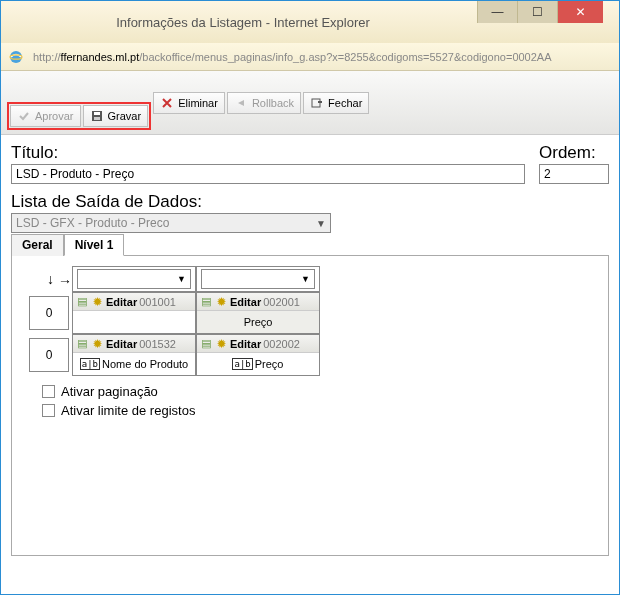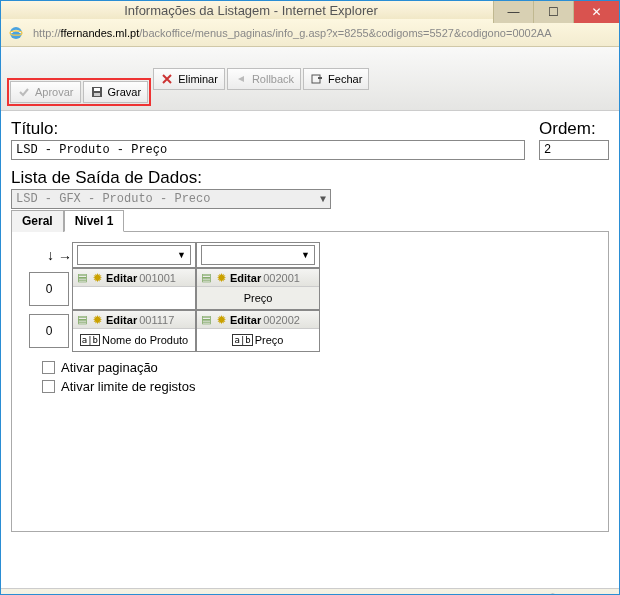--- a/index.html
+++ b/index.html
@@ -7,25 +7,25 @@
     font-family: "Segoe UI", Tahoma, sans-serif;
     font-size: 12px;
     background: #fff;
     width: 620px;
     height: 595px;
     overflow: hidden;
     border: 1px solid #2a8dd4;
   }
   
   .titlebar {
-    height: 18px;
+    height: 42px;
     background: linear-gradient(to bottom, #fdf6e3, #f1e8c7);
     display: flex;
     align-items: center;
-    padding: 0 0 0 8px;
+    padding: 0 16px 0 8px;
     color: #555;
     font-size: 13px;
     position: relative;
   }
   .titlebar .title { flex: 1; text-align: center; }
   .winbtns { display: flex; height: 100%; }
   .winbtn {
     width: 40px; height: 22px;
     background: #d8d0b3;
     border-left: 1px solid #c0b890;
@@ -92,21 +92,20 @@
   }
   .row { display: flex; gap: 14px; margin-bottom: 8px; }
   .field { display: flex; flex-direction: column; }
   .field label { font-size: 17px; margin-bottom: 1px; }
   .field input, .field .sel {
     border: 1px solid #888;
     padding: 2px 4px;
     font-size: 12px;
     height: 20px;
     background: #fff;
-    font-family: Liberation Mono, monospace;
   }
   .titulo-field { flex: 1; }
   .ordem-field input { width: 70px; }
   .lista-field .sel {
     width: 320px;
     background: #eee;
     color: #888;
     position: relative;
     display: flex; align-items: center;
   }
@@ -390,21 +389,21 @@
       </div>
 
       <div style="display:flex;align-items:center;justify-content:center;">
         <div class="numcell">0</div>
       </div>
       <div class="colcell">
         <div class="colcell-head">
           <span class="mini-icon sheet">▤</span>
           <span class="mini-icon gear">✹</span>
           <b>Editar</b>
-          <span class="idn">001117</span>
+          <span class="idn">001532</span>
         </div>
         <div class="colcell-body">
           <span class="ab-box">a|b</span>
           <span>Nome do Produto</span>
         </div>
       </div>
       <div class="colcell">
         <div class="colcell-head">
           <span class="mini-icon sheet">▤</span>
           <span class="mini-icon gear">✹</span>

